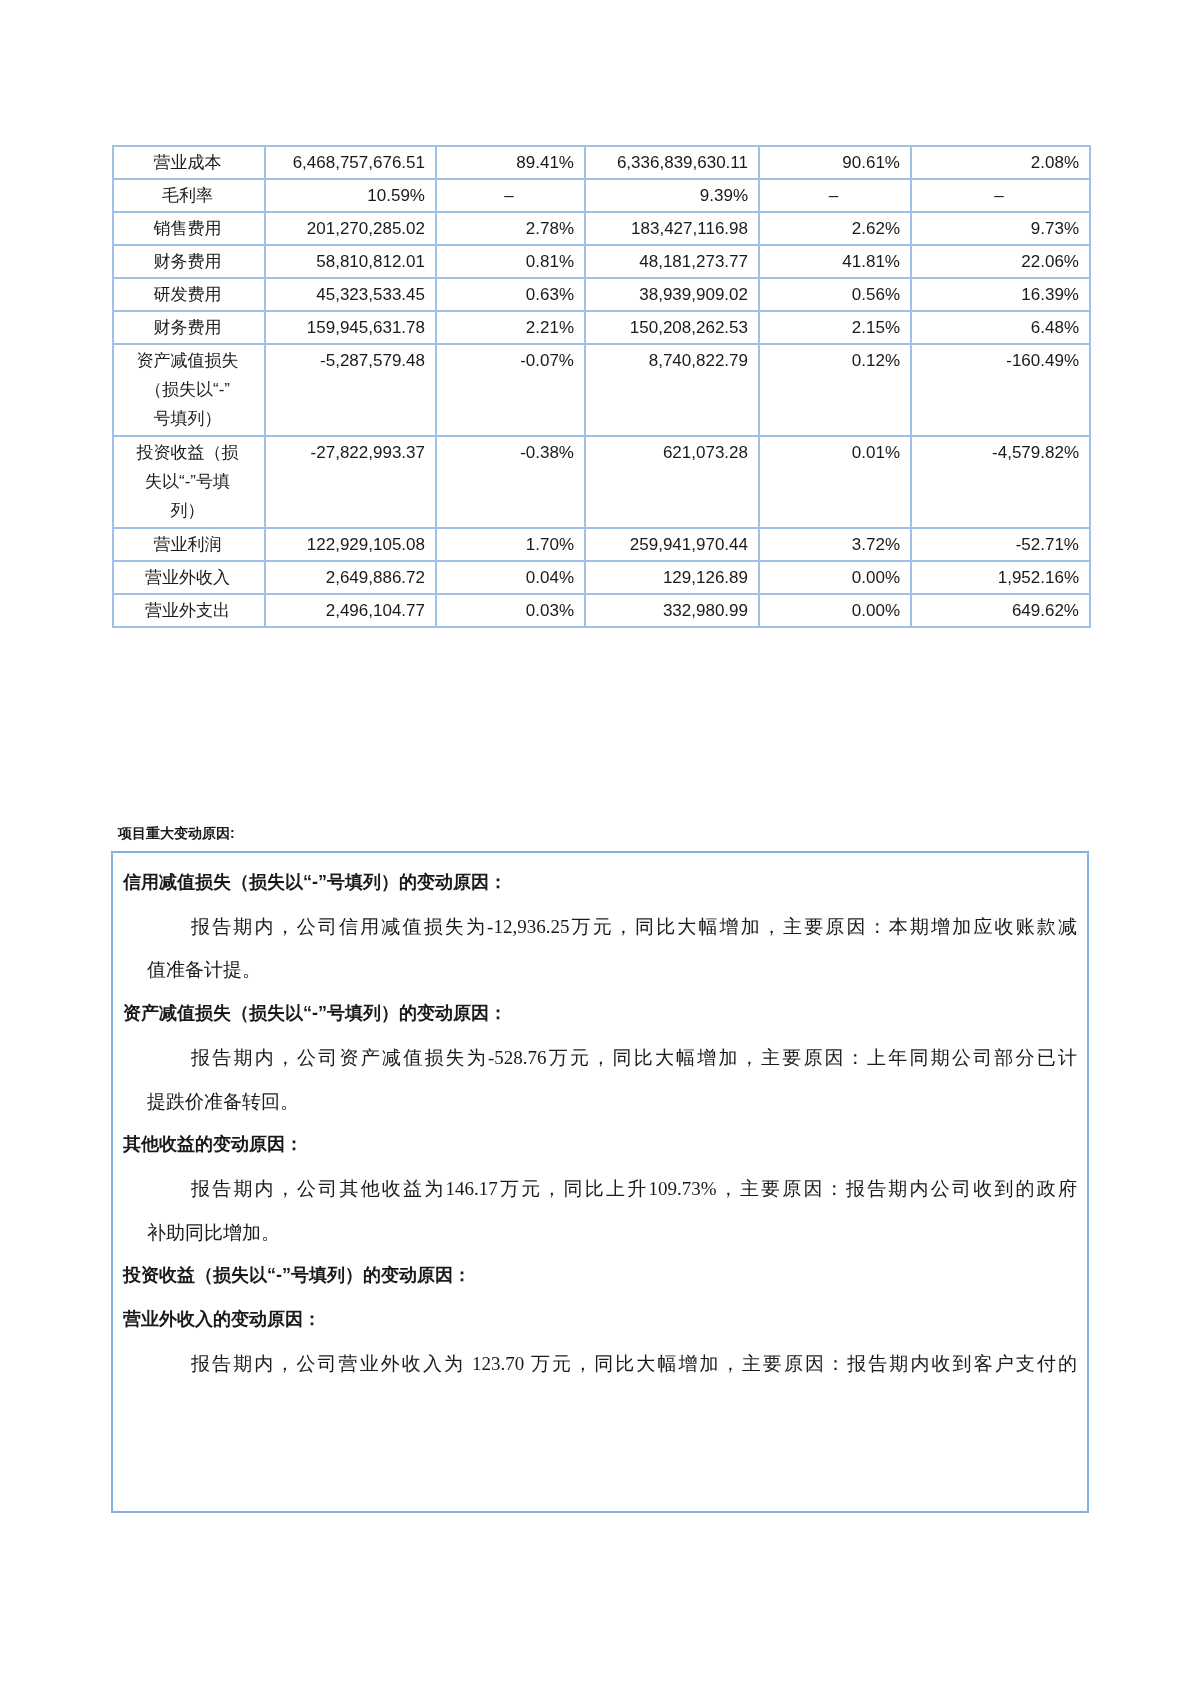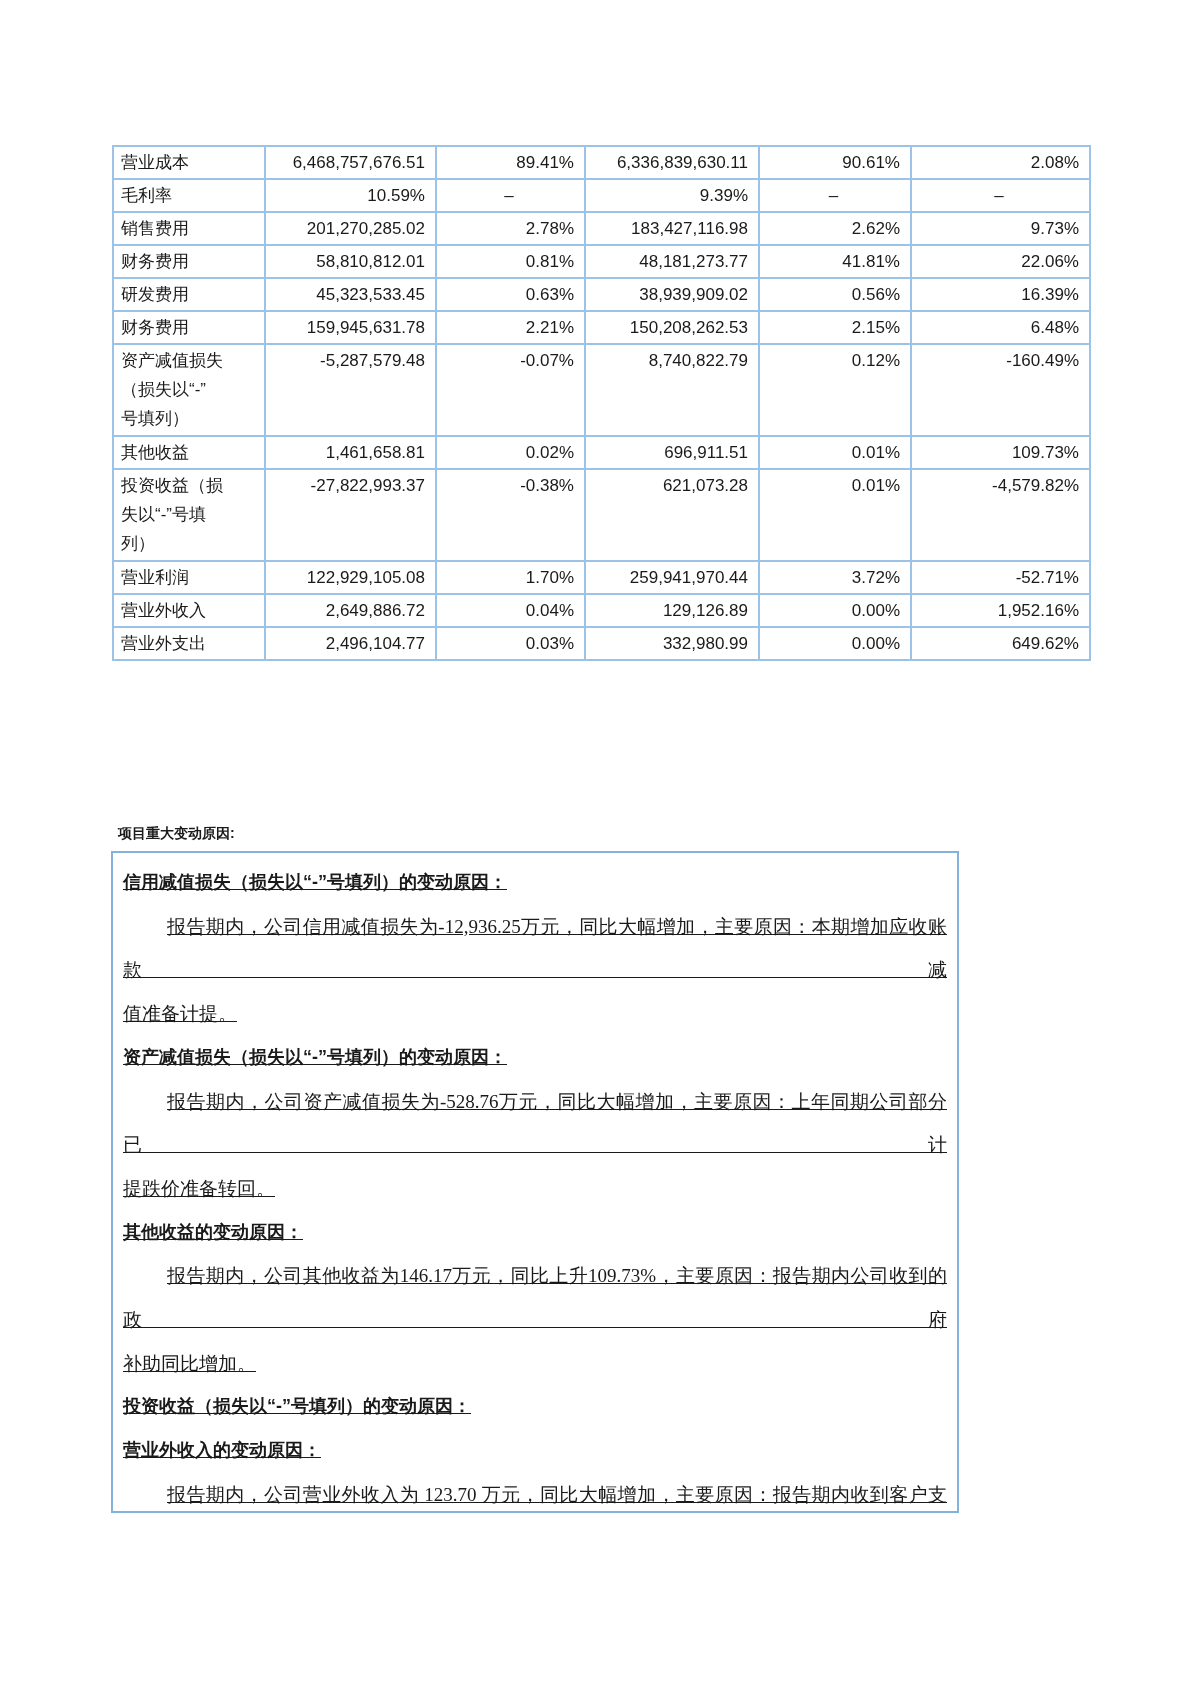--- a/index.html
+++ b/index.html
@@ -13,43 +13,43 @@
     position:absolute; left:112px; top:145px; width:977px;
     border-collapse:collapse; table-layout:fixed;
   }
   .fin td {
     border:2px solid #9cc2e5;
     vertical-align:top;
     font-size:17px; line-height:29px;
     padding:1px 10px 1px 7px;
     overflow:hidden;
   }
-  .fin td.lab  { text-align:left; white-space:pre-line; }
+  .fin td.lab  { text-align:center; white-space:pre-line; }
   .fin td.num  { text-align:right; }
   .fin td.dash { text-align:center; }
   .fin tr.s td { height:29px; }
   .fin tr.t td { height:88px; }
 
   
   .section-title {
     position:absolute; left:118px; top:820px;
     font-size:14px; font-weight:bold; line-height:26px;
   }
 
   
   .reason-box {
-    position:absolute; left:111px; top:851px; width:848px; height:662px;
+    position:absolute; left:111px; top:851px; width:978px; height:662px;
     box-sizing:border-box; border:2px solid #85b2dc;
-    padding:8px 10px 0 10px; overflow:hidden;text-decoration:underline;
+    padding:8px 10px 0 10px; overflow:hidden;
   }
   .bhead {
     font-family:"Liberation Sans", sans-serif;
     font-weight:bold; font-size:18px; line-height:43.7px;
   }
-  .para { font-family:"Liberation Serif", serif; font-size:19px; }
+  .para { font-family:"Liberation Serif", serif; font-size:19px;margin-left:24px; }
   .pline { line-height:43.7px; }
   .pline.fill { text-align:justify; text-align-last:justify; }
   .para .pline.indent { text-indent:44px; }
 </style>
 </head>
 <body>
 
 <div class="page">
 
   <table class="fin">
@@ -113,28 +113,20 @@
         <tr class="t">
           <td class="lab">资产减值损失
 （损失以“-”
 号填列）</td>
           <td class="num">-5,287,579.48</td>
           <td class="num">-0.07%</td>
           <td class="num">8,740,822.79</td>
           <td class="num">0.12%</td>
           <td class="num">-160.49%</td>
         </tr>
-        <tr class="s">
-          <td class="lab">其他收益</td>
-          <td class="num">1,461,658.81</td>
-          <td class="num">0.02%</td>
-          <td class="num">696,911.51</td>
-          <td class="num">0.01%</td>
-          <td class="num">109.73%</td>
-        </tr>
         <tr class="t">
           <td class="lab">投资收益（损
 失以“-”号填
 列）</td>
           <td class="num">-27,822,993.37</td>
           <td class="num">-0.38%</td>
           <td class="num">621,073.28</td>
           <td class="num">0.01%</td>
           <td class="num">-4,579.82%</td>
         </tr>

